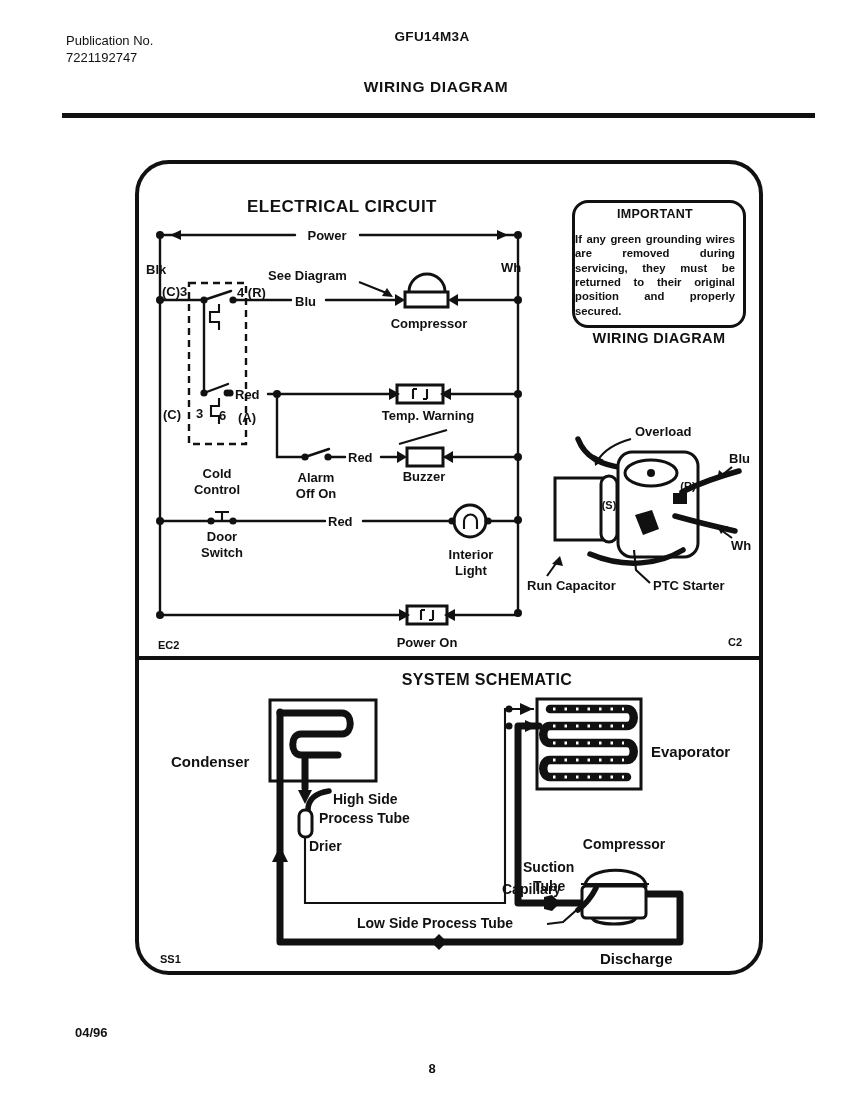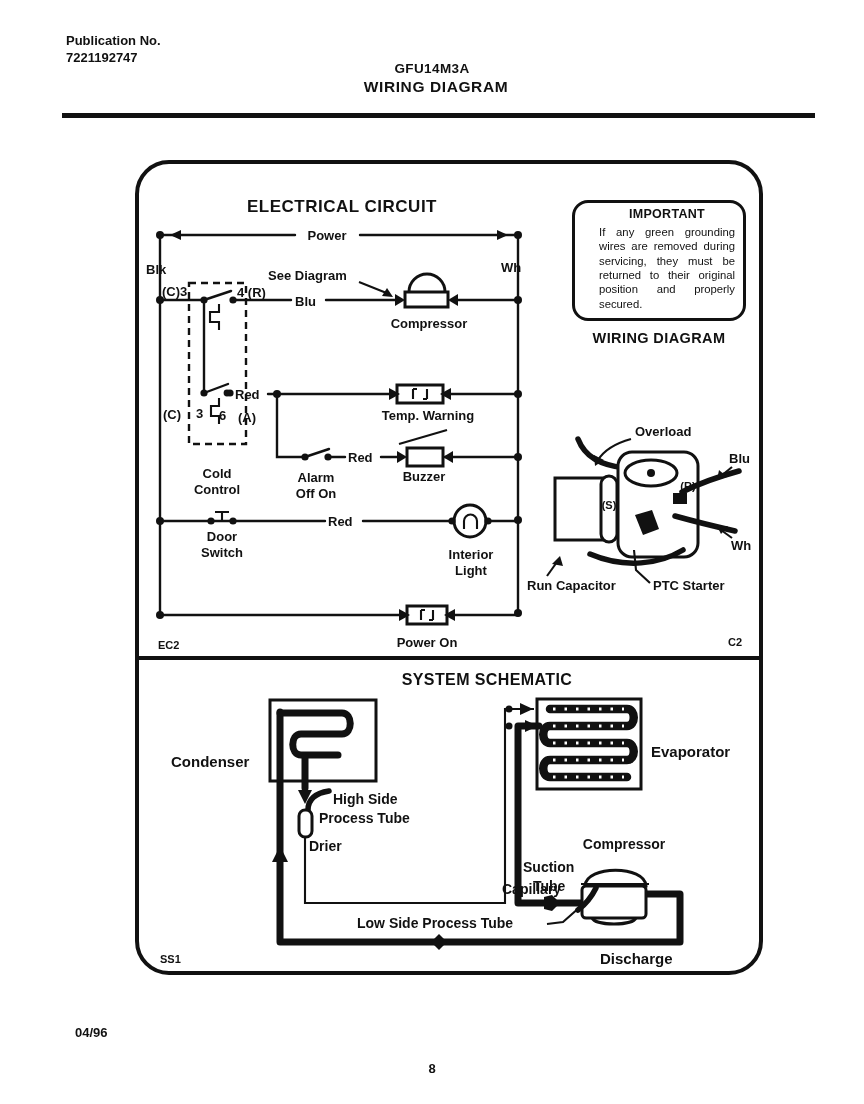--- a/index.html
+++ b/index.html
@@ -3,32 +3,32 @@
 <meta charset="utf-8">
 <style>
   html,body{margin:0;padding:0;}
   body{
     width:864px;height:1104px;position:relative;background:#ffffff;
     font-family:"Liberation Sans", sans-serif;color:#111;
     -webkit-font-smoothing:antialiased;
   }
   .abs{position:absolute;}
   
-  .pub-block{left:66px;top:33px;font-size:13px;font-weight:700;line-height:1.3;}
-  .model{left:0;right:0;top:29px;text-align:center;font-size:13.5px;font-weight:700;letter-spacing:.4px;margin-top:32px;}
+  .pub-block{left:66px;top:33px;font-size:13px;font-weight:400;line-height:1.3;}
+  .model{left:0;right:0;top:29px;text-align:center;font-size:13.5px;font-weight:700;letter-spacing:.4px;}
   .page-title{left:8px;right:0;top:78px;text-align:center;font-size:15.5px;font-weight:700;letter-spacing:.6px;}
   .header-rule{left:62px;top:113px;width:753px;height:4.5px;background:#111;}
   
   .main-frame{left:135px;top:160px;width:628px;height:815px;border:4px solid #111;border-radius:34px;box-sizing:border-box;}
   .svg-layer{position:absolute;left:135px;}
   
   .important-box{left:572px;top:200px;width:174px;border:3.5px solid #111;border-radius:16px;
-    box-sizing:border-box;padding:4px 8px 7px 24px;background:#fff;}
+    box-sizing:border-box;padding:4px 8px 7px 0;background:#fff;}
   .important-title{text-align:center;font-size:12.5px;font-weight:700;letter-spacing:.3px;}
-  .important-body{font-size:11.3px;font-weight:400;text-align:justify;line-height:1.27;margin-top:4px;}
+  .important-body{font-size:11.3px;font-weight:700;text-align:justify;line-height:1.27;margin-top:11px;}
   .wiring-caption{left:570px;top:330px;width:178px;text-align:center;font-size:14.5px;font-weight:700;letter-spacing:.4px;}
   
   .footer-date{left:75px;top:1025px;font-size:13px;font-weight:700;}
   .footer-page{left:0;right:0;top:1061px;text-align:center;font-size:13px;font-weight:700;}
   
   svg text{font-family:"Liberation Sans", sans-serif;font-weight:700;fill:#111;}
   .t17{font-size:17px;letter-spacing:.5px;}
   .t16{font-size:16px;letter-spacing:.4px;}
   .t15{font-size:15px;}
   .t14{font-size:14px;}

